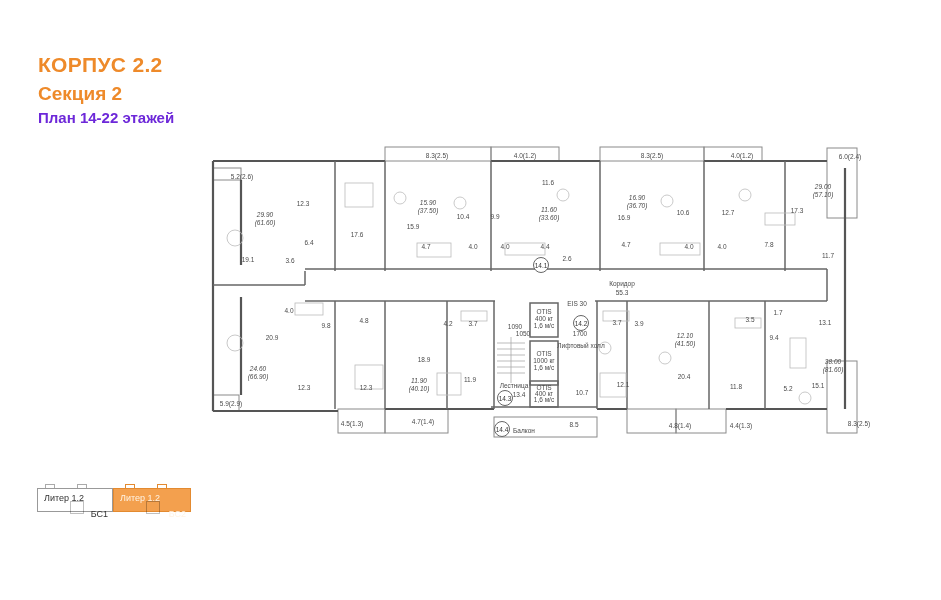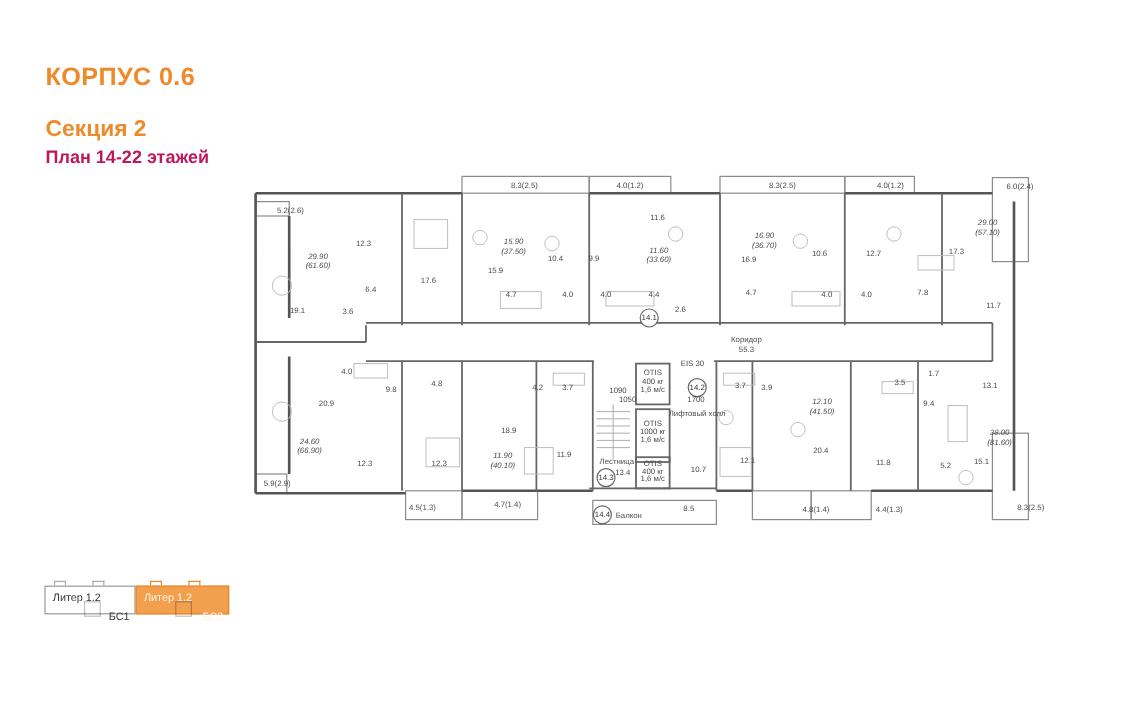--- a/index.html
+++ b/index.html
@@ -1,22 +1,22 @@
 <!DOCTYPE html>
 <html><head>
 <meta charset="utf-8">
 <style>
   * { box-sizing: border-box; margin: 0; padding: 0; }
   html, body { width: 941px; height: 600px; background: #ffffff; overflow: hidden; }
   body { position: relative; font-family: "DejaVu Sans", sans-serif; color: #555; }
 
   .title-block { position: absolute; left: 38px; top: 52px; }
   .t1 { font-family: "Liberation Sans", sans-serif; font-weight: bold; font-size: 21px; color: #ee8a2a; line-height: 26px; letter-spacing: 0.3px; }
-  .t2 { font-family: "Liberation Sans", sans-serif; font-weight: bold; font-size: 19px; color: #ee8a2a; line-height: 28px; margin-top: 16px; }
-  .t3 { font-family: "Liberation Sans", sans-serif; font-weight: bold; font-size: 15px; color: #be185d; line-height: 20px; }
+  .t2 { font-family: "Liberation Sans", sans-serif; font-weight: bold; font-size: 19px; color: #ee8a2a; line-height: 28px; margin-top: 2px; }
+  .t3 { font-family: "Liberation Sans", sans-serif; font-weight: bold; font-size: 15px; color: #6d28d9; line-height: 20px; }
 
   
   .keyplan { position: absolute; left: 33px; top: 484px; width: 162px; height: 34px; }
   .kp-seg { position: absolute; top: 4px; height: 24px; border: 1px solid #999; font-family: "Liberation Sans", sans-serif; font-size: 9px; }
   .kp-seg.s1 { left: 4px; width: 76px; background: #fff; color: #333; }
   .kp-seg.s2 { left: 80px; width: 78px; background: #f3a04e; border-color: #e38a30; color: #fff3e4; }
   .kp-seg .lbl { position: absolute; top: 4px; left: 6px; white-space: nowrap; }
   .kp-seg .bs { position: absolute; top: 20px; right: 4px; }
   .kp-seg .core { position: absolute; left: 32px; bottom: -3px; width: 14px; height: 13px; border: 1px solid rgba(0,0,0,0.25); }
   .kp-notch { position: absolute; height: 4px; width: 10px; border: 1px solid #aaa; border-bottom: none; top: 0; }
@@ -25,21 +25,21 @@
   .plan { position: absolute; left: 205px; top: 143px; width: 670px; height: 300px; }
   .plan svg { position: absolute; left: 0; top: 0; }
   .lbl-abs { position: absolute; font-family: "Liberation Sans", sans-serif; font-size: 6.5px; color: #4a4a4a; white-space: nowrap; line-height: 1.05; text-align: center; transform: translate(-50%, -50%); }
   .lbl-abs.it { font-style: italic; }
   .circle-lbl { position: absolute; width: 16px; height: 16px; border: 1px solid #666; border-radius: 50%; font-family: "Liberation Sans", sans-serif; font-size: 6.5px; color: #333; display: flex; align-items: center; justify-content: center; transform: translate(-50%, -50%); background: #fff; }
 </style>
 </head>
 <body>
 
 <div class="title-block">
-  <div class="t1">КОРПУС 0.6</div>
+  <div class="t1">КОРПУС 2.2</div>
   <div class="t2">Секция 2</div>
   <div class="t3">План 14-22 этажей</div>
 </div>
 
 <div class="plan">
   <svg width="670" height="300" viewBox="0 0 670 300">
     <g fill="none" stroke="#8a8a8a" stroke-width="1">
 
       <rect x="180" y="4" width="106" height="14"></rect>
       <rect x="286" y="4" width="68" height="14"></rect>

